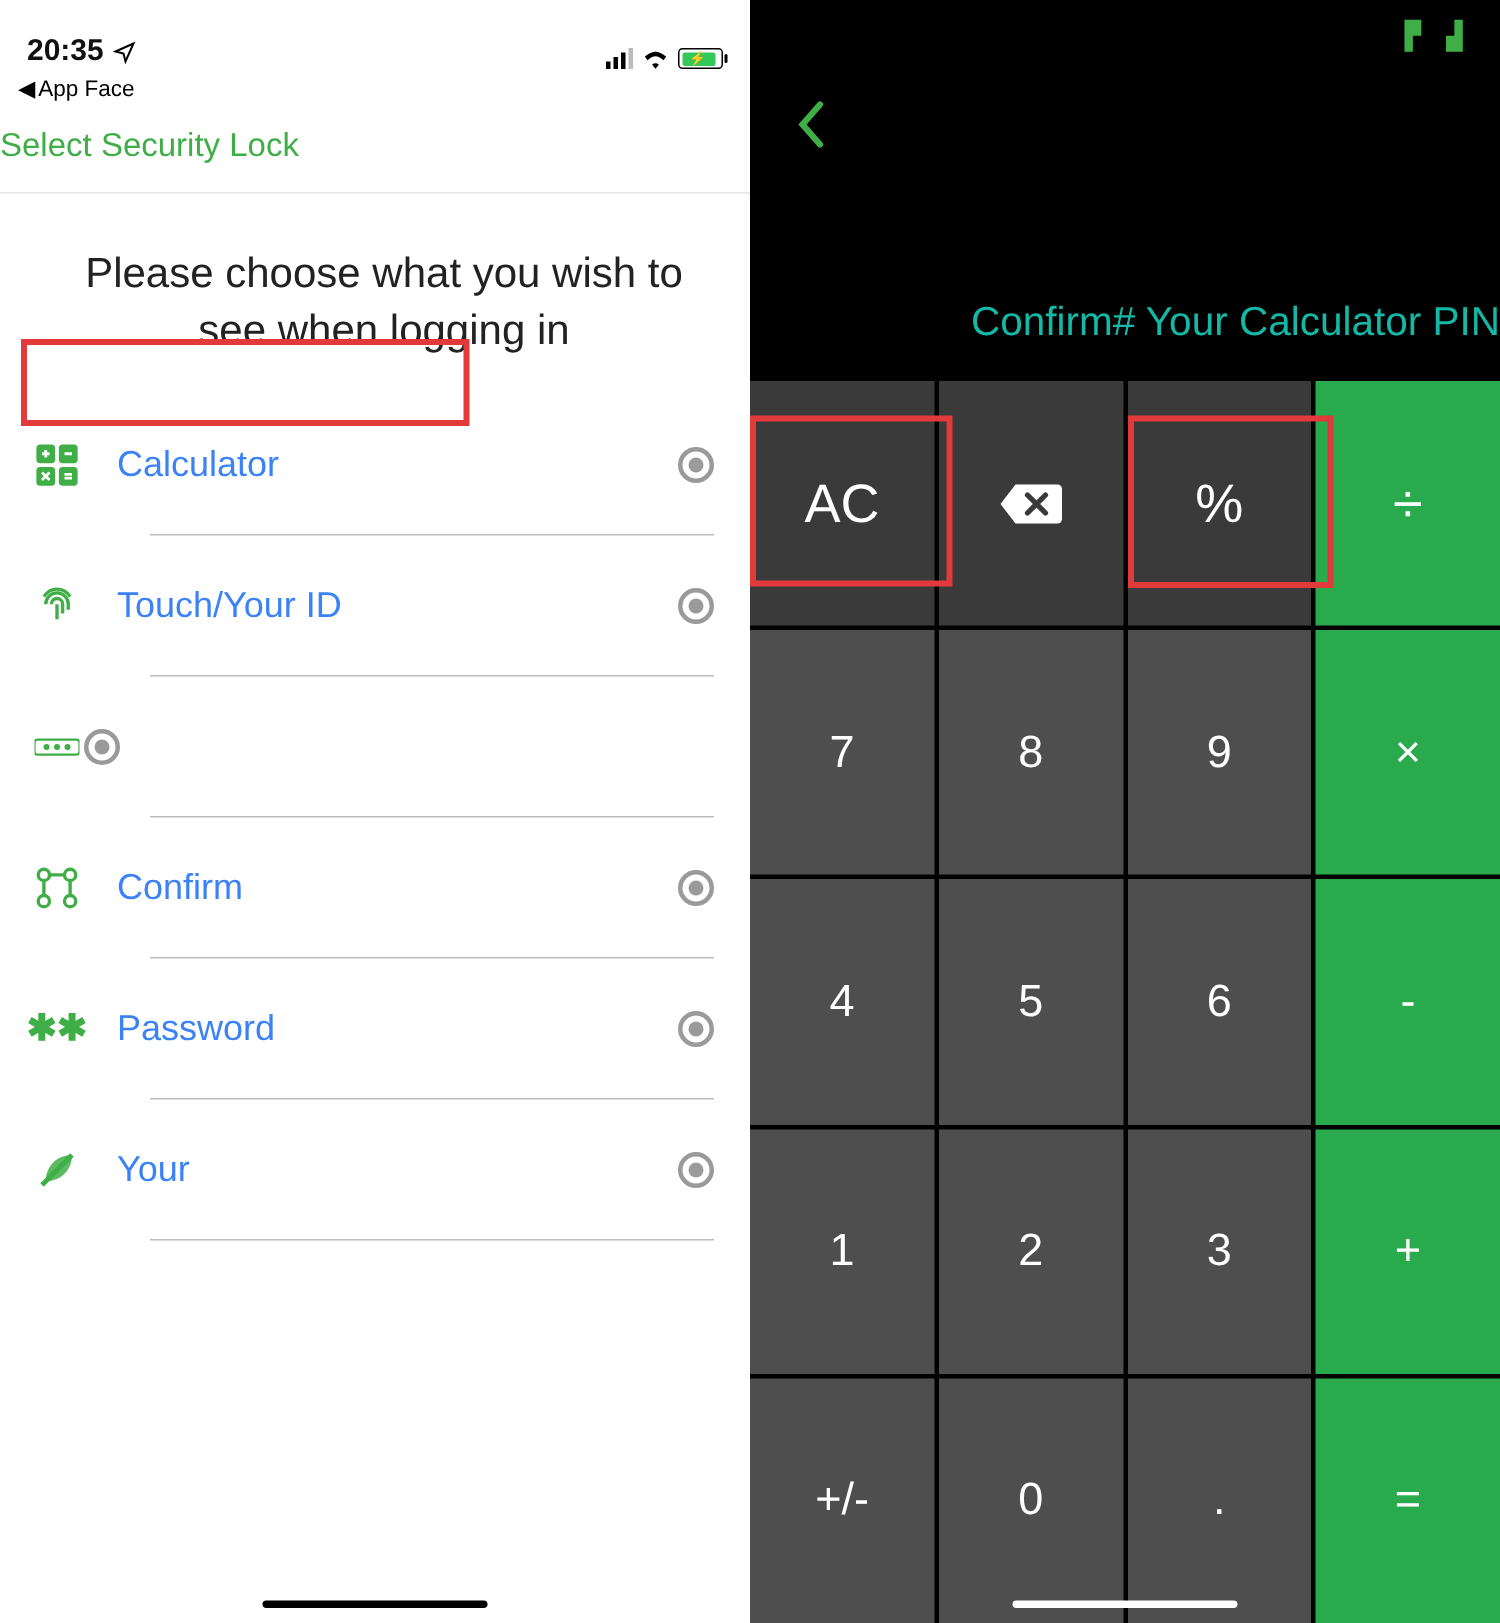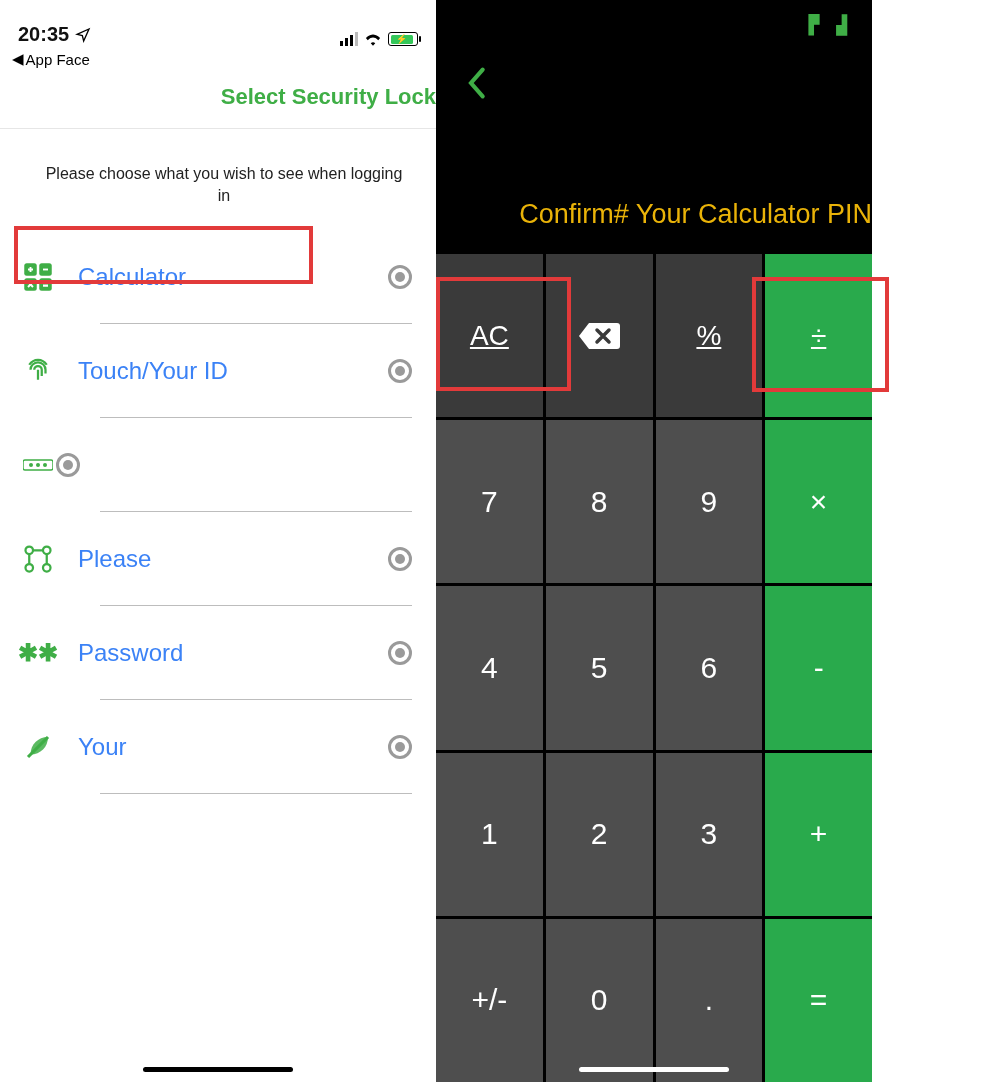--- a/index.html
+++ b/index.html
@@ -1,28 +1,28 @@
 <!DOCTYPE html>
 <html><head>
 <meta charset="utf-8">
 <style>
   * { margin: 0; padding: 0; box-sizing: border-box; }
   html, body { width: 1000px; height: 1082px; font-family: -apple-system, Helvetica, Arial, sans-serif; overflow: hidden; }
   .wrap { display: flex; width: 1000px; height: 1082px; }
-  .pane { width: 436px; height: 1082px; position: relative; }
+  .pane { width: 500px; height: 1082px; position: relative; }
   
   .left { background: #fff; color: #111; }
   .status-bar { height: 48px; display: flex; align-items: flex-end; justify-content: space-between; padding: 0 18px 2px 18px; font-weight: 600; font-size: 20px; }
   .status-left { display: flex; align-items: center; gap: 6px; }
   .status-right { display: flex; align-items: center; gap: 6px; }
   .back-app { padding: 2px 18px 6px 12px; font-size: 15px; color: #000; display:flex; align-items:center; gap:2px;}
-  .header { text-align: right; font-weight: 700; font-size: 22px; padding: 10px 0 18px 0; }
+  .header { text-align: left; font-weight: 400; font-size: 22px; padding: 10px 0 18px 0; }
   .green { color: #3fae46; }
   .hr { height: 1px; background: #e6e6e6; }
-  .prompt { text-align: center; font-size: 16px; line-height: 1.35; padding: 34px 30px 24px 30px; color: #222; margin-left: 12px; }
+  .prompt { text-align: center; font-size: 28px; line-height: 1.35; padding: 34px 30px 24px 30px; color: #222; margin-left: 12px; }
   .opt-list { padding-left: 20px; padding-right: 24px; }
   .opt { display: flex; align-items: center; height: 94px; position: relative; }
   .opt .ico { width: 36px; display:flex; align-items:center; justify-content:center; flex-shrink:0; color:#3fae46; }
   .opt .lbl { flex: 1; font-size: 24px; color: #3b82f6; padding-left: 22px; }
   .opt .radio { width: 24px; height: 24px; border: 3px solid #9a9a9a; border-radius: 50%; display:flex; align-items:center; justify-content:center; }
   .opt .radio .dot { width: 10px; height: 10px; background:#9a9a9a; border-radius:50%; }
   .opt .underline { position: absolute; left: 80px; right: 0; bottom: 0; height: 1px; background: #bdbdbd; }
   .hl-red { position: absolute; border: 4px solid #e23a3a; pointer-events: none; }
   .home-ind { position:absolute; bottom:10px; left:50%; transform:translateX(-50%); width:150px; height:5px; border-radius:3px; background:#000;}
   
@@ -31,26 +31,26 @@
   .battery .fill { width:22px; height:9px; background:#34c759; margin-left:1.5px; border-radius:1.5px; display:flex;align-items:center;justify-content:center;color:#fff;font-size:9px;}
   
   .sig { display:flex; align-items:flex-end; gap:1.5px; }
   .sig span { width:3.5px; background:#000; }
   .sig span:nth-child(1){height:5px;} .sig span:nth-child(2){height:8px;} .sig span:nth-child(3){height:11px;} .sig span:nth-child(4){height:14px; background:#bbb;}
   
   .right { background:#000; color:#fff; }
   .r-top { height: 254px; position: relative; }
   .r-status { height:48px; display:flex; align-items:center; justify-content:flex-end; padding-right:22px; color:#3fae46; font-weight:bold; letter-spacing:3px; font-size:18px;}
   .back-chev { position:absolute; left:30px; top:66px; font-size:36px; color:#3fae46; font-weight:300;}
-  .confirm { position:absolute; bottom:24px; right:0; font-size:27px; color:#eab308; text-align:right; }
+  .confirm { position:absolute; bottom:24px; right:0; font-size:27px; color:#14b8a6; text-align:right; }
   .keypad { display:grid; grid-template-columns: repeat(4, 1fr); grid-auto-rows: 1fr; height: 828px; gap:3px; background:#000; }
   .key { display:flex; align-items:center; justify-content:center; font-size:30px; color:#fff; background:#4e4e4e; user-select:none; }
   .key.dark { background:#3a3a3a; }
   .key.op { background:#29aa4c; }
-  .key.row1 { font-size:28px;text-decoration:underline; }
+  .key.row1 { font-size:36px; }
   .home-ind-r { position:absolute; bottom:10px; left:50%; transform:translateX(-50%); width:150px; height:5px; border-radius:3px; background:#fff;}
   .bksp { display:inline-flex; align-items:center; }
   .bksp svg { width:44px; height:30px; }
 </style>
 </head>
 <body>
 
 <div class="wrap">
 
   <div class="pane left">
@@ -139,21 +139,21 @@
       <div class="opt">
         <span class="ico">
           <svg width="30" height="30" viewBox="0 0 24 24" fill="none" stroke="#3fae46" stroke-width="1.8">
               <circle cx="5" cy="5" r="3"></circle>
               <circle cx="19" cy="5" r="3"></circle>
               <circle cx="5" cy="19" r="3"></circle>
               <circle cx="19" cy="19" r="3"></circle>
               <path d="M8 5h8M5 8v8M19 8v8"></path>
             </svg>
         </span>
-        <span class="lbl">Please</span>
+        <span class="lbl">Confirm</span>
         <span class="radio">
             <span class="dot"></span>
           </span>
         <div class="underline"></div>
       </div>
 
       <div class="opt">
         <span class="ico green" style="font-size:24px; font-weight:bold;">✱✱</span>
         <span class="lbl">Password</span>
         <span class="radio">

